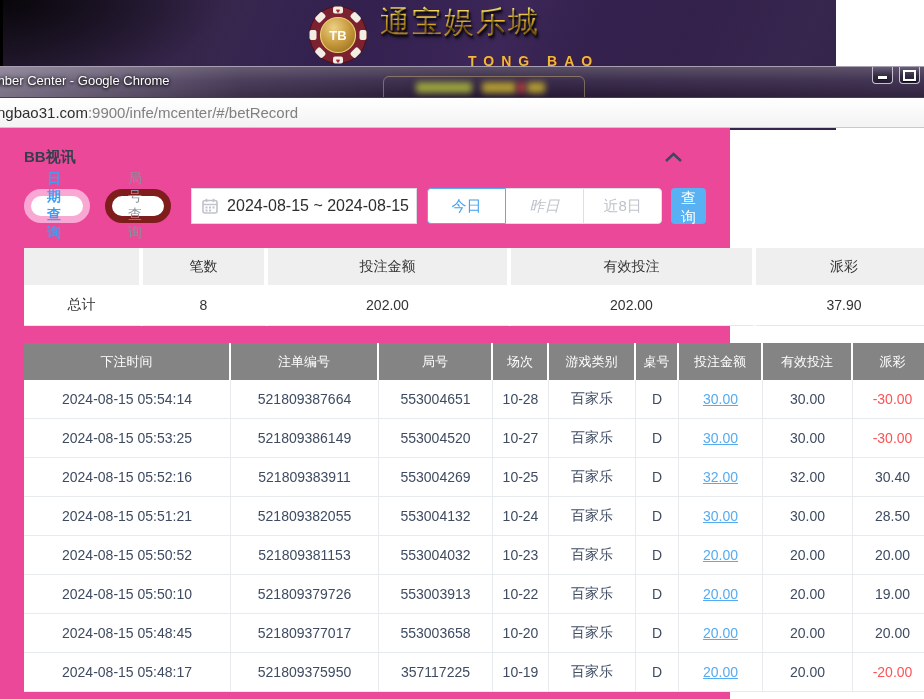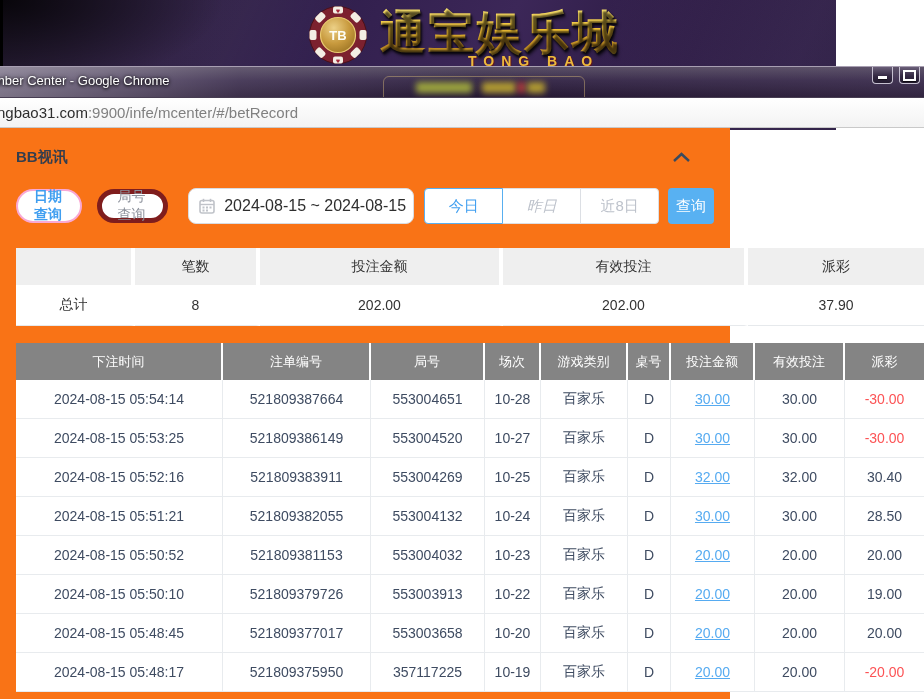--- a/index.html
+++ b/index.html
@@ -8,21 +8,21 @@
 
   
   .site-header{position:absolute;left:0;top:0;width:836px;height:130px;
     background:
       radial-gradient(ellipse 320px 130px at 0% 0%, rgba(0,0,0,.8), transparent 70%),
       linear-gradient(115deg, rgba(255,255,255,.05) 28%, transparent 40%),
       linear-gradient(295deg, rgba(160,130,200,.16) 8%, transparent 32%),
       linear-gradient(115deg,#1c1029 0%,#301e4c 35%,#3c2758 58%,#2a1940 80%,#1d1130 100%);}
   .site-header .left-edge{position:absolute;left:0;top:0;width:3px;height:97px;background:#000;}
   .logo-chip{position:absolute;left:308px;top:5px;width:60px;height:60px;}
-  .site-name{position:absolute;left:380px;top:2px;font-size:46px;font-weight:bold;letter-spacing:2px;
+  .site-name{position:absolute;left:380px;top:2px;font-size:30px;font-weight:normal;letter-spacing:2px;
     color:#f2c43e;text-shadow:1px 2px 2px rgba(0,0,0,.65);white-space:nowrap;}
   @supports (-webkit-background-clip:text){
     .site-name{background:linear-gradient(180deg,#fce97a 5%,#f7c636 45%,#c08a22 72%,#f9d84a 100%);
       -webkit-background-clip:text;-webkit-text-fill-color:transparent;
       filter:drop-shadow(1px 2px 1px rgba(0,0,0,.6));}
   }
   .site-name-latin{position:absolute;left:468px;top:53px;font-size:14px;font-weight:bold;
     letter-spacing:7px;color:#edb93c;text-shadow:1px 1px 0 #5e1520;white-space:nowrap;}
 
   
@@ -48,35 +48,35 @@
   .glyph-max{width:9px;height:7px;border:2px solid #fff;margin:3px auto 0;box-shadow:0 1px 1px rgba(0,0,0,.6);}
 
   
   .urlbar{position:absolute;left:0;top:97px;width:924px;height:31px;box-sizing:border-box;
     background:linear-gradient(180deg,#ffffff,#f3f3f3);border-top:1px solid #473d52;
     border-bottom:1px solid #c9c9c9;}
   .url-text{position:absolute;left:-3px;top:6px;font-size:15px;white-space:nowrap;}
   .url-host{color:#2e2e2e;} .url-path{color:#808080;}
 
   
-  .content{position:absolute;left:0;top:128px;width:730px;height:571px;background:#f97316;
-    padding:0 16px;box-sizing:border-box;}
+  .content{position:absolute;left:0;top:128px;width:730px;height:571px;background:#ec4899;
+    padding:0 24px;box-sizing:border-box;}
   .section-header{display:flex;justify-content:space-between;align-items:center;
     margin-top:18px;height:22px;}
   .section-title{font-size:15px;font-weight:bold;color:#353e4d;}
   .collapse-btn{margin-right:23px;cursor:pointer;display:flex;align-items:center;}
 
   
   .filter-row{display:flex;align-items:center;margin-top:20px;height:36px;}
   .pill{display:inline-flex;align-items:center;justify-content:center;height:34px;
     padding:0 16px;border-radius:17px;font-size:14px;background:#fff;cursor:pointer;box-sizing:border-box;}
-  .pill.active{border:2px solid #f9a8d4;color:#3f9ef0;font-weight:bold;margin-right:15px;}
-  .pill.inactive{border:5px solid #7f1d1d;color:#8b909a;margin-right:20px;}
+  .pill.active{border:7px solid #f9a8d4;color:#3f9ef0;font-weight:bold;margin-right:15px;}
+  .pill.inactive{border:7px solid #7f1d1d;color:#8b909a;margin-right:20px;}
   .date-input{display:inline-flex;align-items:center;width:226px;height:36px;box-sizing:border-box;
-    border:1px solid #d8dce2;border-radius:8px;padding:0 10px;margin-right:10px;cursor:pointer;background:#fff;}
+    border:1px solid #d8dce2;border-radius:0;padding:0 10px;margin-right:10px;cursor:pointer;background:#fff;}
   .date-input .cal{margin-right:9px;display:flex;}
   .date-value{font-size:16px;color:#2e2e2e;white-space:nowrap;}
   .seg-group{display:flex;margin-right:9px;}
   .seg{width:79px;height:36px;box-sizing:border-box;display:flex;align-items:center;justify-content:center;
     font-size:15px;background:#fff;border:1px solid #dcdfe4;color:#bdc2cb;cursor:pointer;}
   .seg.first{border:1px solid #58aff0;color:#409ff0;border-radius:4px 0 0 4px;z-index:1;}
   .seg.mid{margin-left:-1px;font-style:italic;} .seg.last{margin-left:-1px;border-radius:0 4px 4px 0;}
   .search-btn{width:76px;height:36px;border:none;border-radius:4px;background:#58b1f2;color:#fff;
     font-size:15px;cursor:pointer;font-family:inherit;}
 

